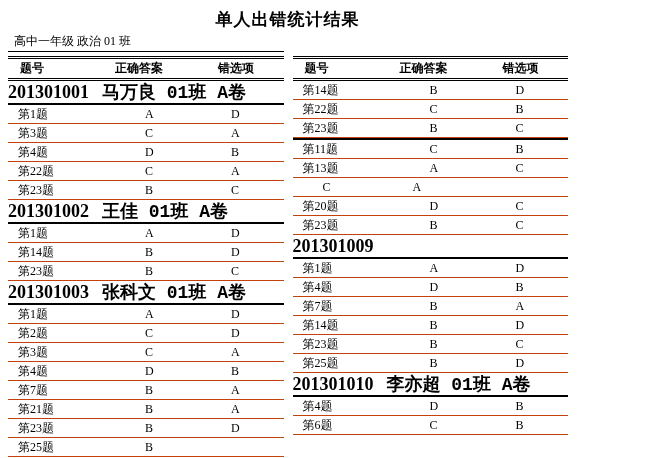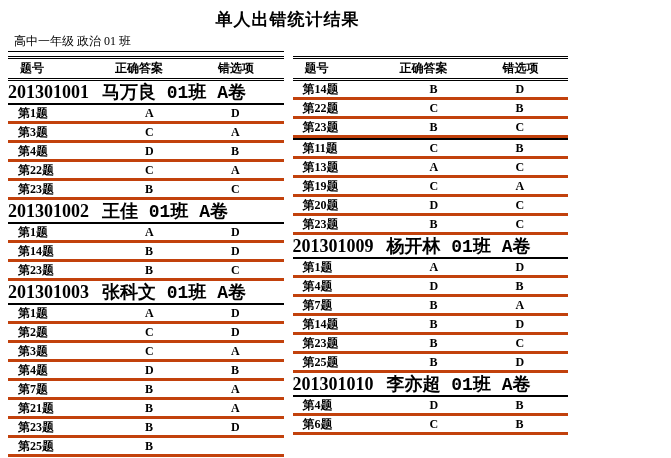--- a/index.html
+++ b/index.html
@@ -32,21 +32,21 @@
   .section-title {
     height:22px; display:flex; align-items:center;
     font-weight:bold; font-size:18px; white-space:nowrap;
   }
   .section-info { margin-left:13px;font-family:Liberation Mono, monospace; }
   .row-group { border-top:2px solid #000; }
   .row-group.continuation { border-top:none; }
   .row {
     display:grid; grid-template-columns:107px 103px 1fr;
     height:19px; box-sizing:border-box; align-items:center;
-    border-bottom:3px solid #c2410c; font-size:12px;font-weight:bold;
+    border-bottom:1px solid #c2410c; font-size:12px;
   }
   .cell-q { padding-left:10px; }
   .cell-correct { padding-left:30px; }
   .cell-wrong { padding-left:13px; }
 </style>
 </head>
 <body>
 
 <div class="page">
   <div class="report-title">单人出错统计结果</div>
@@ -189,38 +189,36 @@
               <div class="cell-q">第11题</div>
               <div class="cell-correct">C</div>
               <div class="cell-wrong">B</div>
             </div>
             <div class="row">
               <div class="cell-q">第13题</div>
               <div class="cell-correct">A</div>
               <div class="cell-wrong">C</div>
             </div>
             <div class="row">
-              <div class="cell-q">第19题</div>
               <div class="cell-correct">C</div>
               <div class="cell-wrong">A</div>
             </div>
             <div class="row">
               <div class="cell-q">第20题</div>
               <div class="cell-correct">D</div>
               <div class="cell-wrong">C</div>
             </div>
             <div class="row">
               <div class="cell-q">第23题</div>
               <div class="cell-correct">B</div>
               <div class="cell-wrong">C</div>
             </div>
           </div>
           <div class="section-title">
             <span class="section-id">201301009</span>
-            <span class="section-info">杨开林 01班 A卷</span>
           </div>
           <div class="row-group">
             <div class="row">
               <div class="cell-q">第1题</div>
               <div class="cell-correct">A</div>
               <div class="cell-wrong">D</div>
             </div>
             <div class="row">
               <div class="cell-q">第4题</div>
               <div class="cell-correct">D</div>

